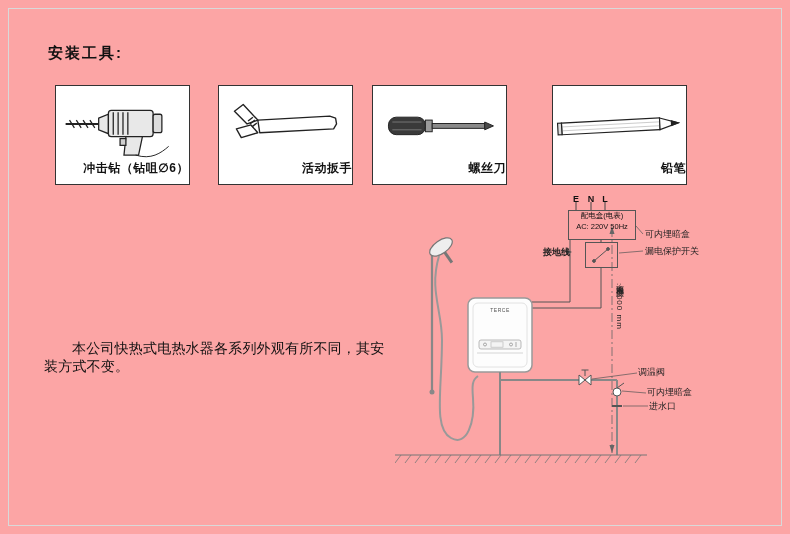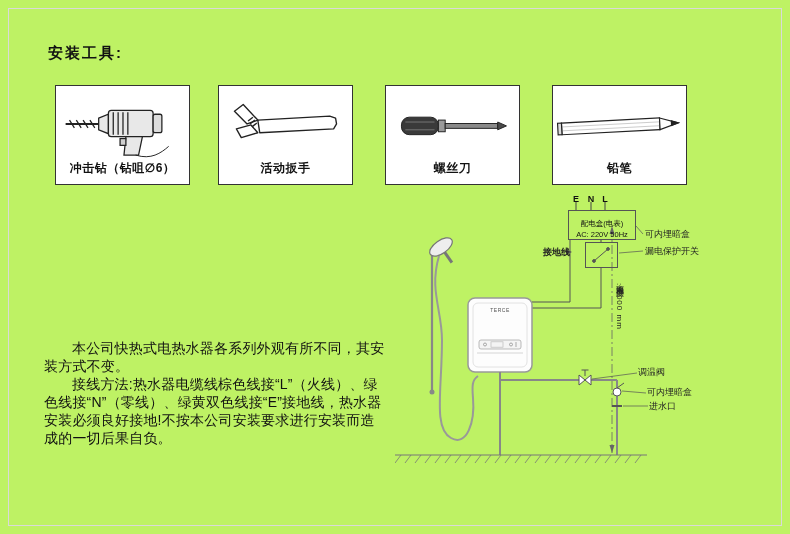--- a/index.html
+++ b/index.html
@@ -1,54 +1,54 @@
 <!DOCTYPE html>
 <html><head>
 <meta charset="utf-8">
 <style>
   html,body { margin:0; padding:0; background:#ffffff; }
   .page {
-    position:relative; width:790px; height:534px; background:#bef264;
+    position:relative; width:790px; height:534px; background:#fca5a5;
     font-family:"Liberation Sans", sans-serif; color:#111; overflow:hidden;
   }
   .page-frame {
     position:absolute; left:8px; top:8px; right:8px; bottom:8px;
     border:1px solid #d9d9d9; pointer-events:none;
   }
   .tools-heading {
     position:absolute; left:48px; top:44px;
     font-size:15px; font-weight:bold; letter-spacing:2px;
   }
   .tool-box {
     position:absolute; top:85px; width:135px; height:100px;
     border:1px solid #333; background:#fff; box-sizing:border-box;
   }
   .tool-box .tool-icon { position:absolute; left:0; top:2px; width:133px; height:70px; }
   .tool-box .tool-label {
     position:absolute; left:0; bottom:7px; width:100%;
-    text-align:center; font-size:12px; font-weight:bold; letter-spacing:0.5px;
-  }
-  .tb1 { left:55px; }  .tb2 { left:218px; }  .tb3 { left:385px; }  .tb4 { left:552px; }
+    text-align:right; font-size:12px; font-weight:bold; letter-spacing:0.5px;
+  }
+  .tb1 { left:55px; }  .tb2 { left:218px; }  .tb3 { left:372px; }  .tb4 { left:552px; }
 
   .instructions {
     position:absolute; left:44px; top:339px; width:342px;
     font-size:14px; line-height:18px;
   }
   .instructions .instr-title { margin:0 0 2px 0; font-size:14px; font-weight:normal; letter-spacing:0.5px; }
   .instructions p { margin:0; text-indent:2em; letter-spacing:0.2px; }
 
   .diagram { position:absolute; left:395px; top:190px; width:385px; height:335px; }
   .diagram svg.artwork { position:absolute; left:0; top:0; }
   .dlabel { position:absolute; font-size:9px; color:#222; white-space:nowrap; line-height:1; }
   .wire-letter { position:absolute; top:4px; width:10px; text-align:center; font-size:9px; font-weight:bold; }
   .wl-e { left:176px; } .wl-n { left:191px; } .wl-l { left:205px; }
   .dist-box {
     position:absolute; left:173px; top:20px; width:68px; height:30px;
     border:1px solid #555; box-sizing:border-box; text-align:center;
-    font-size:7.5px; line-height:1.4; padding-top:8px; background:transparent;
+    font-size:7.5px; line-height:1.4; padding-top:0; background:transparent;
   }
   .switch-box {
     position:absolute; left:190px; top:52px; width:33px; height:26px;
     border:1px solid #555; box-sizing:border-box; background:transparent;
   }
   .lbl-embedded { left:250px; top:40px; }
   .lbl-leakage  { left:250px; top:57px; }
   .lbl-ground   { left:148px; top:58px;font-weight:bold; }
   .lbl-height   { left:220px; top:88px; writing-mode:vertical-rl; font-size:8px; letter-spacing:1px; }
   .lbl-valve    { left:243px; top:178px; }
@@ -127,21 +127,20 @@
         <polygon points="108,33 127,39 108,45"></polygon>
         <polygon points="120,36.6 127,39 120,41.4" fill="#222"></polygon>
         <rect x="3" y="33" width="4" height="12" fill="#dddddd"></rect>
       </g>
     </svg>
     <div class="tool-label">铅笔</div>
   </div>
 
   <div class="instructions">
     <p>本公司快热式电热水器各系列外观有所不同，其安装方式不变。</p>
-    <p>接线方法:热水器电缆线棕色线接“L”（火线）、绿色线接“N”（零线）、绿黄双色线接“E”接地线，热水器安装必须良好接地!不按本公司安装要求进行安装而造成的一切后果自负。</p>
   </div>
 
   <div class="diagram">
     <svg class="artwork" width="385" height="335" viewBox="0 0 385 335">
 
       <g stroke="#444" stroke-width="1">
         <line x1="181" y1="12" x2="181" y2="20"></line>
         <line x1="196" y1="12" x2="196" y2="20"></line>
         <line x1="210" y1="12" x2="210" y2="20"></line>
         <line x1="206" y1="50" x2="206" y2="52"></line>

